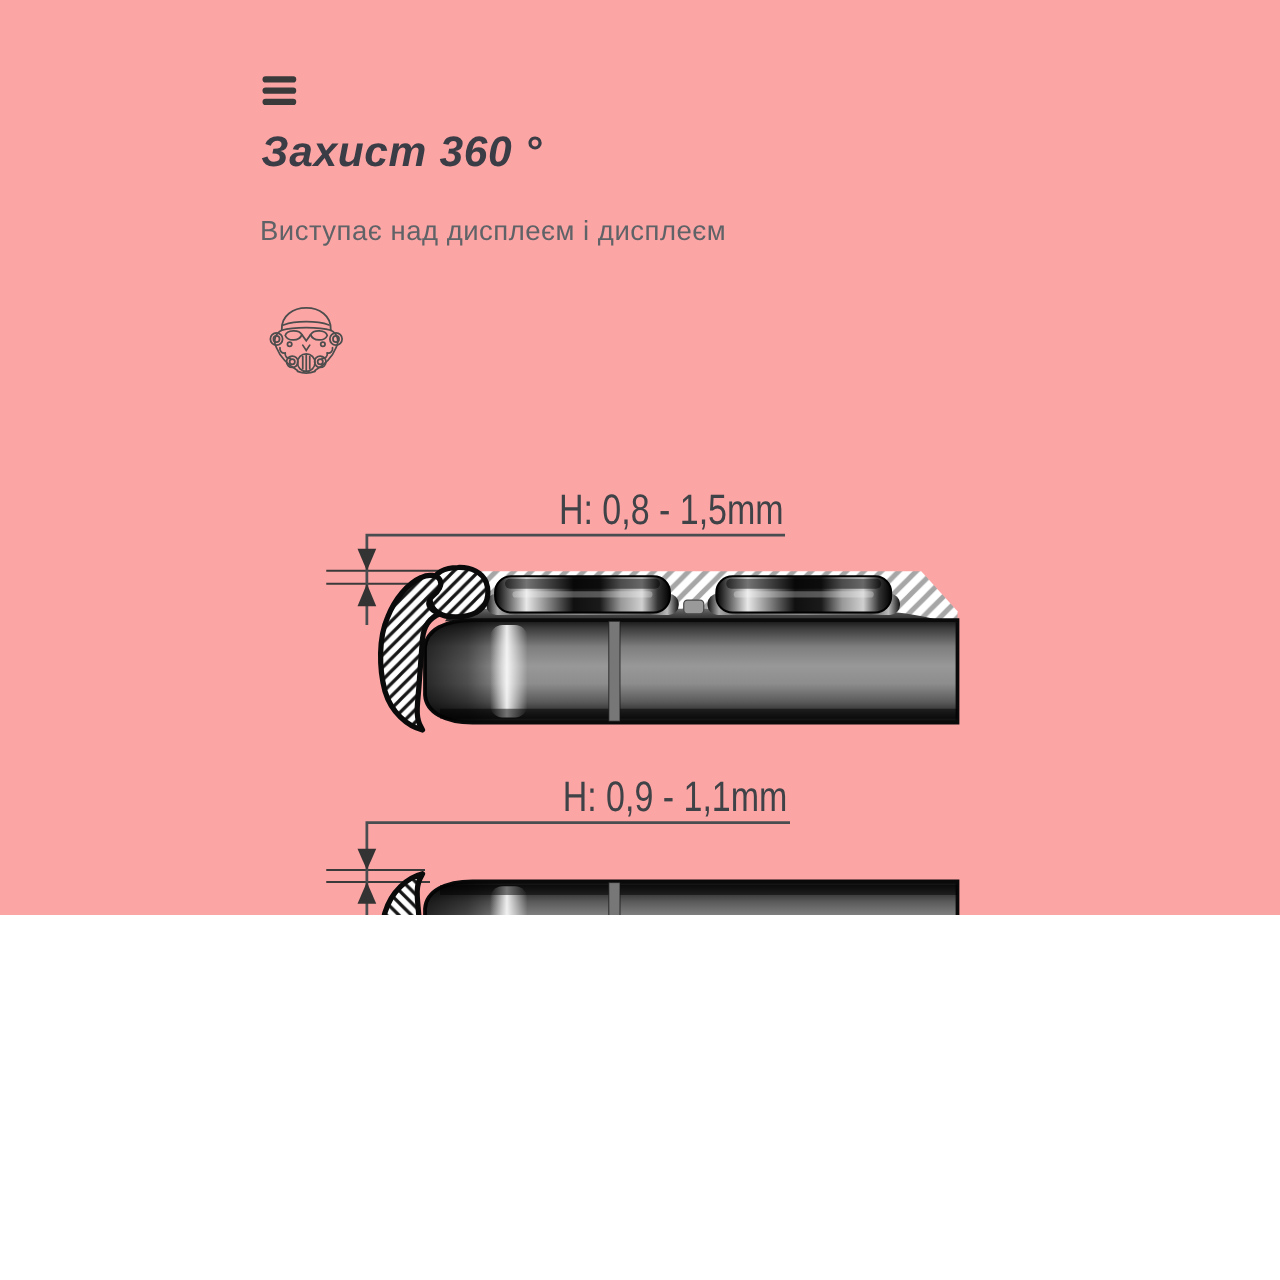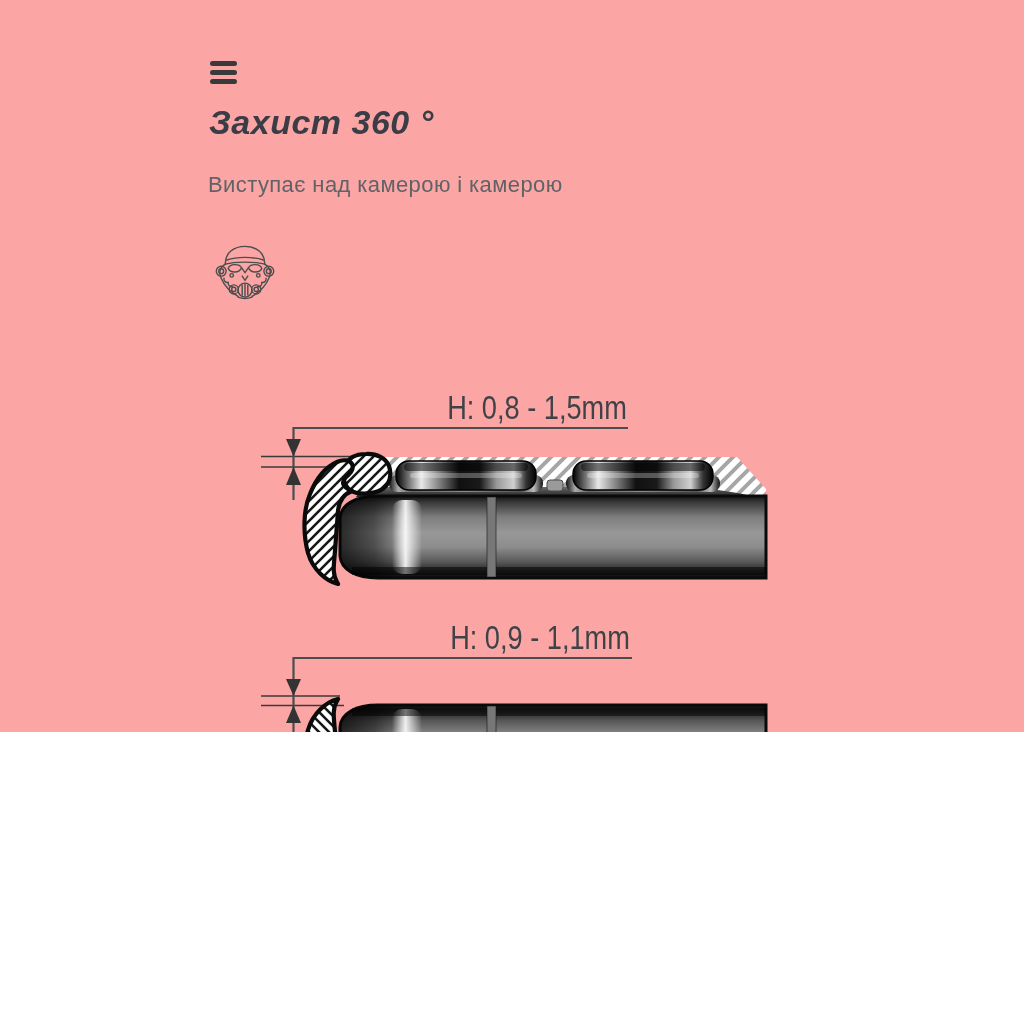--- a/index.html
+++ b/index.html
@@ -21,21 +21,21 @@
 
 <div class="canvas">
 
   <div class="menu-btn">
     <span></span>
     <span></span>
     <span></span>
   </div>
 
   <div class="page-title">Захист 360 °</div>
-  <div class="page-subtitle">Виступає над камерою і камерою</div>
+  <div class="page-subtitle">Виступає над дисплеєм і дисплеєм</div>
 
   <svg class="trooper" viewBox="0 0 100 108">
     <g fill="none" stroke="#4d4d4d" stroke-width="2" stroke-linecap="round">
       <path d="M 22,50 C 20,16 80,16 78,50"></path>
       <path d="M 24,44 C 38,39 62,39 76,44"></path>
       <path d="M 22,50 C 35,46 65,46 78,50"></path>
       <path d="M 26,56 C 28,49 42,49 45,55 C 42,63 29,63 26,56 Z"></path>
       <path d="M 55,55 C 58,49 72,49 74,56 C 71,63 58,63 55,55 Z"></path>
       <circle cx="31" cy="66" r="2.5"></circle>
         <circle cx="69" cy="66" r="2.5"></circle>

